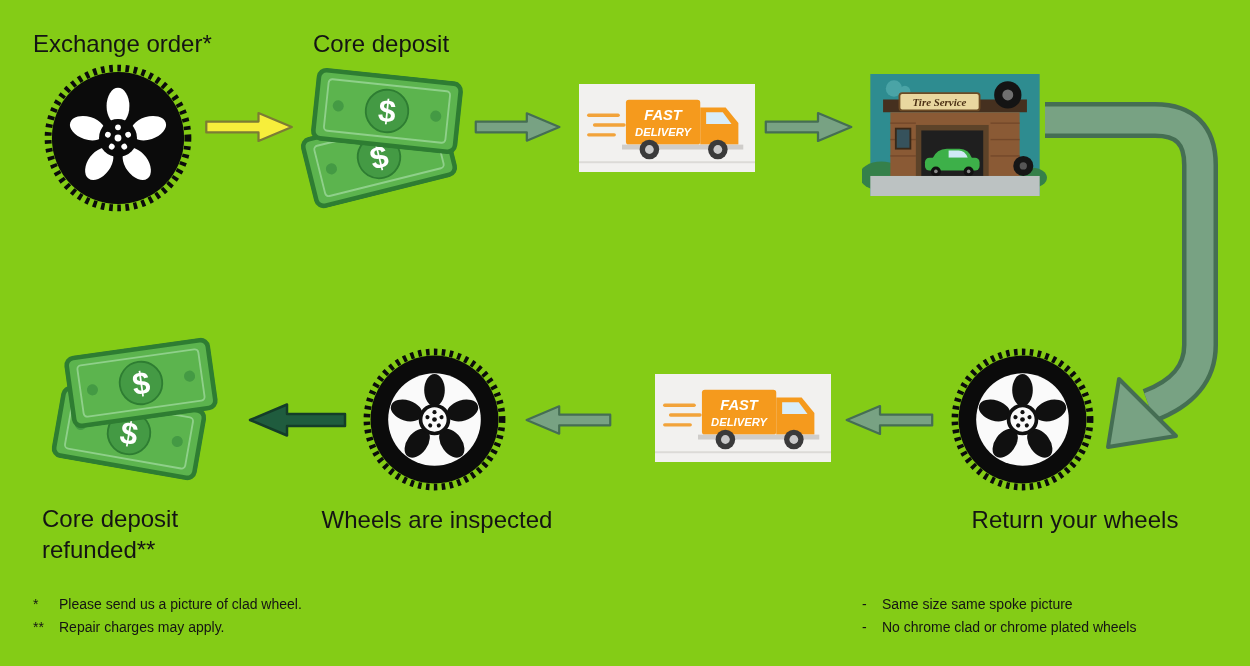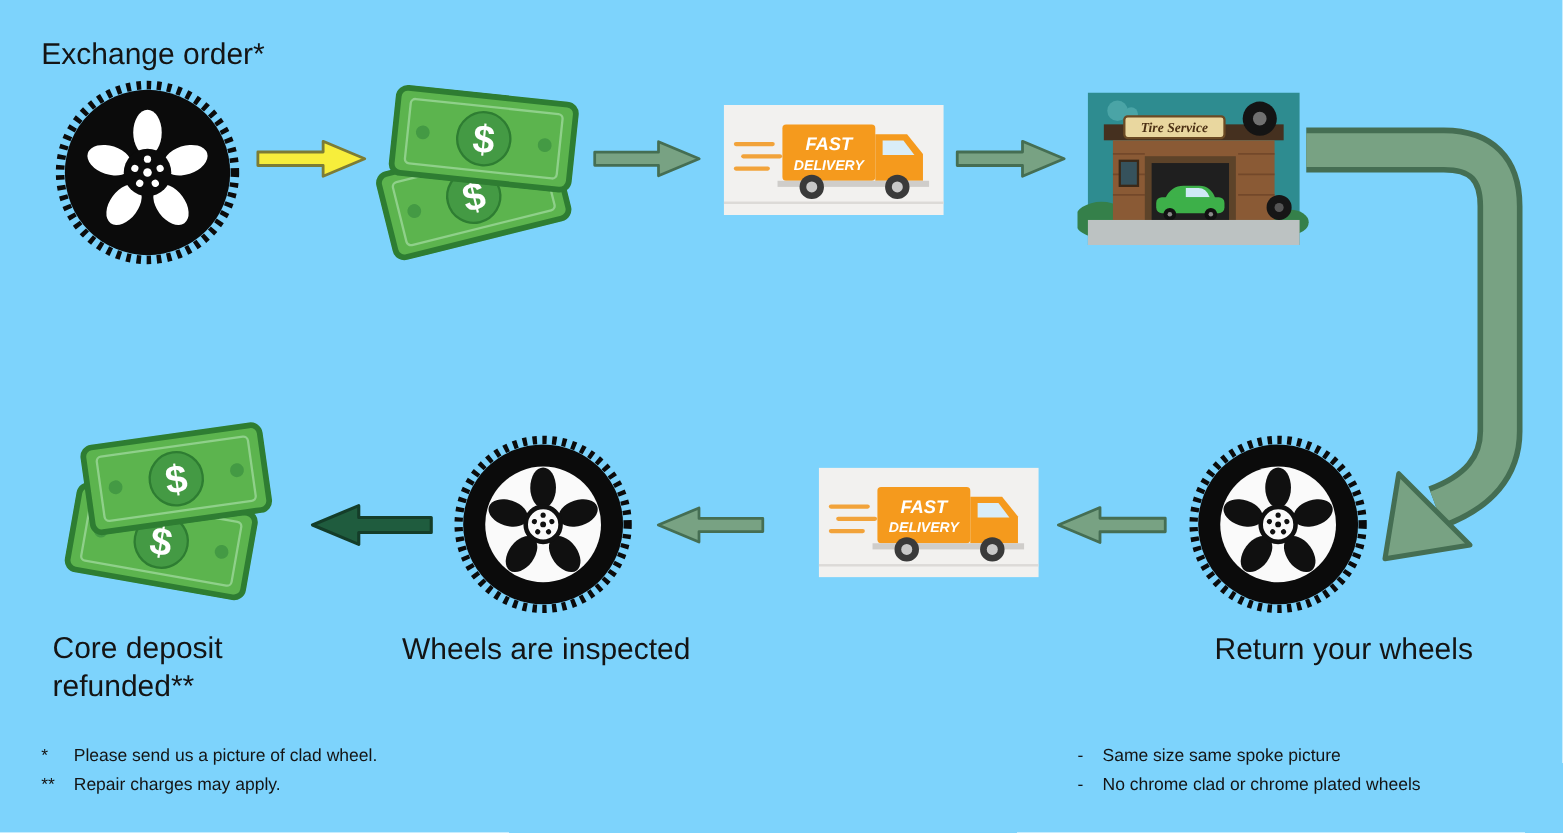--- a/index.html
+++ b/index.html
@@ -1,18 +1,18 @@
 <!DOCTYPE html>
 <html><head>
 <meta charset="utf-8">
 <style>
   * { margin:0; padding:0; box-sizing:border-box; }
   html,body { background:#ffffff; }
   body { font-family:"Liberation Sans", sans-serif; color:#111; }
-  .canvas { position:relative; width:1250px; height:666px; background:#7dd3fc; overflow:hidden; }
+  .canvas { position:relative; width:1250px; height:666px; background:#84cc16; overflow:hidden; }
   .step-label { position:absolute; font-size:24px; color:#141414; white-space:nowrap; }
   .step-label.wrap { white-space:normal; text-align:left; line-height:1.3; }
   .step-label.center { text-align:center; }
   .diagram-title { position:absolute; left:225px; top:256px; width:700px; text-align:center;
                    font-size:40px; font-weight:bold; color:#C00000; letter-spacing:0.5px; }
   .icon-wrap { position:absolute; }
   .icon-wrap svg { display:block; width:100%; height:100%; }
   .bill { position:absolute; width:150px; height:74px; }
   .bill svg { display:block; width:100%; height:100%; }
   .flip { transform:scaleX(-1); }
@@ -144,20 +144,21 @@
         <use href="#sym-wheel-dark"></use>
       </svg>
   </div>
 
   <div class="icon-wrap" style="left:202px; top:109px; width:95px; height:36px;">
     <svg viewBox="0 0 100 40">
         <use href="#sym-arrow-right" fill="#f7ee3b" stroke="#7c7c35"></use>
       </svg>
   </div>
 
+  <div class="step-label" style="left:313px; top:30px;">Core deposit</div>
 
   <div class="icon-wrap" style="left:298px; top:72px; width:172px; height:130px;">
     <div class="bill" style="left:6px; top:48px; transform:rotate(-14deg);">
       <svg viewBox="0 0 160 80">
           <use href="#sym-bill"></use>
         </svg>
     </div>
     <div class="bill" style="left:14px; top:2px; transform:rotate(6deg);">
       <svg viewBox="0 0 160 80">
           <use href="#sym-bill"></use>

